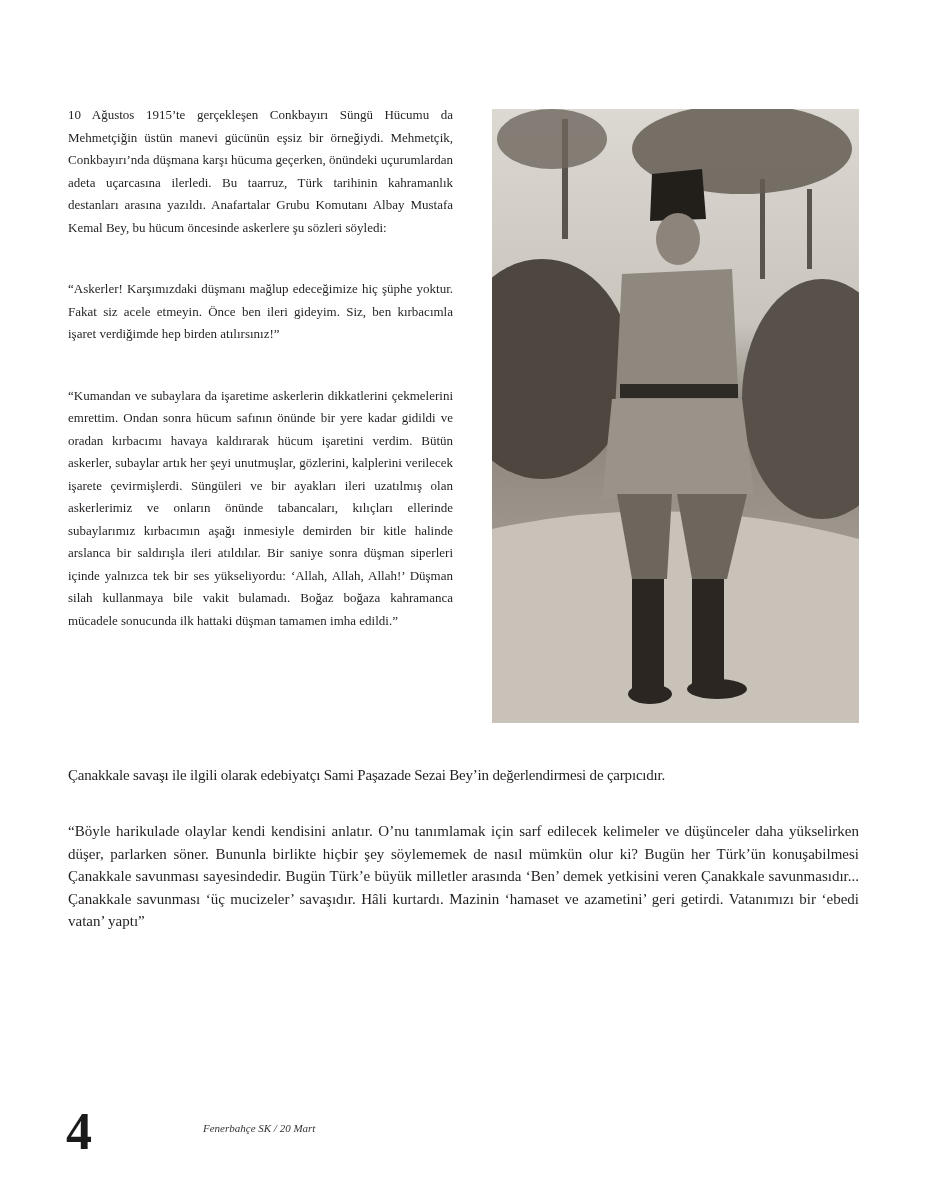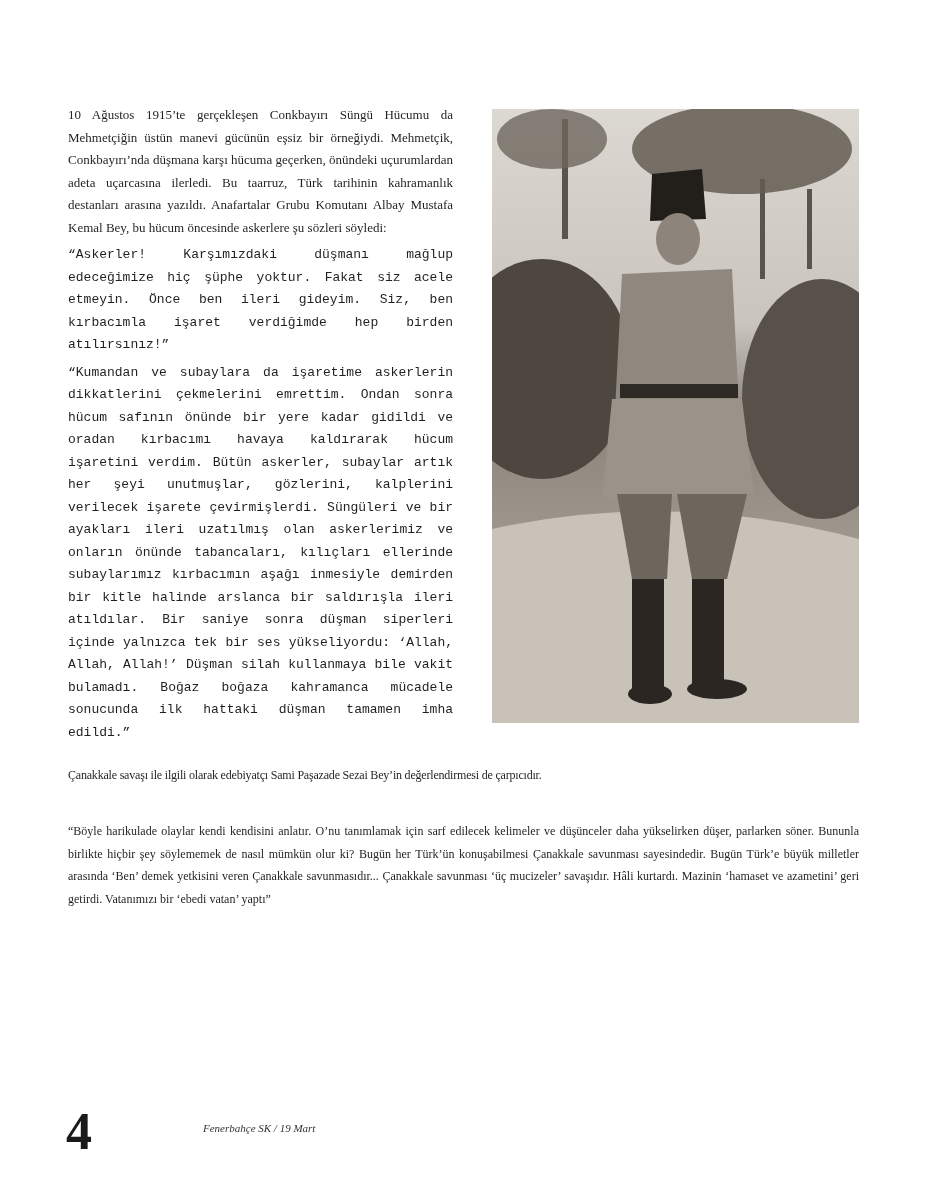--- a/index.html
+++ b/index.html
@@ -6,29 +6,29 @@
     body {
       width: 927px; height: 1200px; position: relative; overflow: hidden;
       font-family: "Liberation Serif", "DejaVu Serif", serif;
       color: #231f20;
     }
     .col-left {
       position: absolute; left: 68px; top: 104px; width: 385px;
       font-size: 13px; line-height: 22.5px; text-align: justify;
     }
     .col-left p { margin: 0; }
-    .col-left p + p { margin-top: 5px; font-family: Liberation Mono, monospace; }
+    .col-left p + p { margin-top: 39px; }
     .photo {
       position: absolute; left: 492px; top: 109px; width: 367px; height: 614px;
       overflow: hidden; background: #9a938a;
     }
     .photo svg { display: block; width: 100%; height: 100%; }
     .full {
       position: absolute; left: 68px; width: 791px;
-      font-size: 12px; line-height: 22.5px; text-align: justify;
+      font-size: 15px; line-height: 22.5px; text-align: justify;
     }
     .full p { margin: 0; }
     .intro { top: 764px; letter-spacing: -0.2px; }
     .quote2 { top: 820px; font-family: Liberation Serif, serif; }
     .page-num {
       position: absolute; left: 66px; top: 1106px;
       font-size: 52px; font-weight: bold; line-height: 52px; color: #1a1a1a;
     }
     .footer-label {
       position: absolute; left: 203px; top: 1122px;
@@ -89,13 +89,13 @@
 
 <div class="full intro">
   <p>Çanakkale savaşı ile ilgili olarak edebiyatçı Sami Paşazade Sezai Bey’in değerlendirmesi de çarpıcıdır.</p>
 </div>
 
 <div class="full quote2">
   <p>“Böyle harikulade olaylar kendi kendisini anlatır. O’nu tanımlamak için sarf edilecek kelimeler ve düşünceler daha yükselirken düşer, parlarken söner. Bununla birlikte hiçbir şey söylememek de nasıl mümkün olur ki? Bugün her Türk’ün konuşabilmesi Çanakkale savunması sayesindedir. Bugün Türk’e büyük milletler arasında ‘Ben’ demek yetkisini veren Çanakkale savunmasıdır... Çanakkale savunması ‘üç mucizeler’ savaşıdır. Hâli kurtardı. Mazinin ‘hamaset ve azametini’ geri getirdi. Vatanımızı bir ‘ebedi vatan’ yaptı”</p>
 </div>
 
 <div class="page-num">4</div>
-<div class="footer-label">Fenerbahçe SK  / 19 Mart</div>
+<div class="footer-label">Fenerbahçe SK  / 20 Mart</div>
 
 </body></html>

